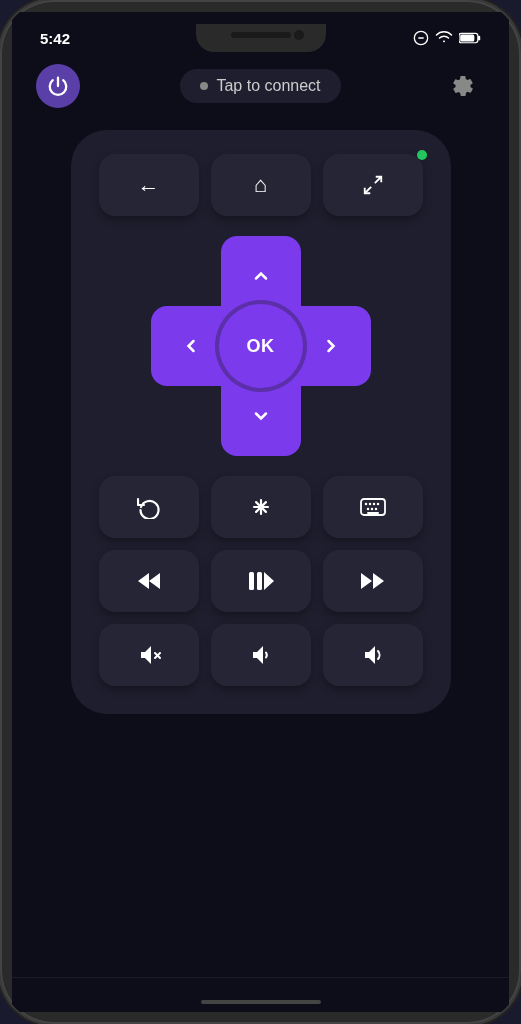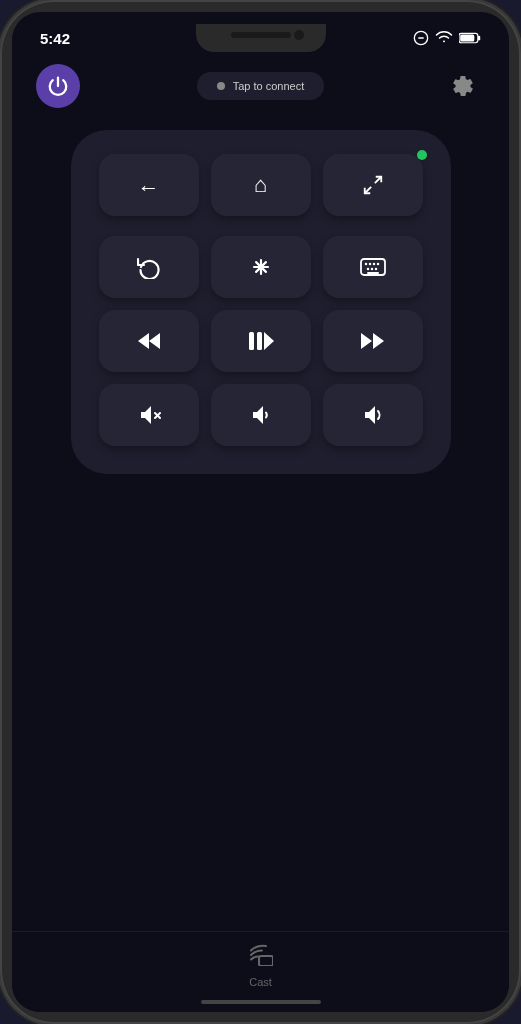--- a/index.html
+++ b/index.html
@@ -24,21 +24,21 @@
       flex-direction: column;
     }
 
     .phone-screen {
       position: absolute;
       top: 12px;
       left: 12px;
       right: 12px;
       bottom: 12px;
       background: #0d0d1a;
-      border-radius: 28px;
+      border-radius: 8px;
       overflow: hidden;
       display: flex;
       flex-direction: column;
     }
 
     
     .status-bar {
       display: flex;
       justify-content: space-between;
       align-items: center;
@@ -136,21 +136,21 @@
 
     .connect-dot {
       width: 8px;
       height: 8px;
       background: #888;
       border-radius: 50%;
     }
 
     .connect-text {
       color: #ccc;
-      font-size: 11px;
+      font-size: 16px;
     }
 
     .settings-btn {
       width: 44px;
       height: 44px;
       display: flex;
       align-items: center;
       justify-content: center;
       cursor: pointer;
     }
@@ -409,20 +409,47 @@
           <button class="remote-btn">
             <svg width="22" height="22" viewBox="0 0 24 24" fill="none" stroke="#fff" stroke-width="2">
               <polyline points="15 3 21 3 21 9"></polyline>
               <polyline points="9 21 3 21 3 15"></polyline>
               <line x1="21" y1="3" x2="14" y2="10"></line>
               <line x1="3" y1="21" x2="10" y2="14"></line>
             </svg>
           </button>
         </div>
 
+        <div class="dpad-container">
+          <div class="dpad">
+            <div class="dpad-up">
+              <svg width="20" height="20" viewBox="0 0 24 24" fill="none" stroke="#fff" stroke-width="3" stroke-linecap="round">
+                  <polyline points="18 15 12 9 6 15"></polyline>
+                </svg>
+            </div>
+            <div class="dpad-left">
+              <svg width="20" height="20" viewBox="0 0 24 24" fill="none" stroke="#fff" stroke-width="3" stroke-linecap="round">
+                  <polyline points="15 18 9 12 15 6"></polyline>
+                </svg>
+            </div>
+            <div class="dpad-center">
+              <span>OK</span>
+            </div>
+            <div class="dpad-right">
+              <svg width="20" height="20" viewBox="0 0 24 24" fill="none" stroke="#fff" stroke-width="3" stroke-linecap="round">
+                  <polyline points="9 18 15 12 9 6"></polyline>
+                </svg>
+            </div>
+            <div class="dpad-down">
+              <svg width="20" height="20" viewBox="0 0 24 24" fill="none" stroke="#fff" stroke-width="3" stroke-linecap="round">
+                  <polyline points="6 9 12 15 18 9"></polyline>
+                </svg>
+            </div>
+          </div>
+        </div>
 
         <div class="bottom-buttons">
           <button class="remote-btn">
             <svg width="24" height="24" viewBox="0 0 24 24" fill="none" stroke="#fff" stroke-width="2.2" stroke-linecap="round" stroke-linejoin="round">
               <polyline points="1 4 1 10 7 10"></polyline>
               <path d="M3.51 15a9 9 0 1 0 .49-3"></path>
             </svg>
           </button>
           <button class="remote-btn">
             <svg width="24" height="24" viewBox="0 0 24 24" fill="none" stroke="#fff" stroke-width="2.2" stroke-linecap="round">
@@ -490,29 +517,18 @@
             </svg>
           </button>
         </div>
 
       </div>
     </div>
 
     <div class="tab-bar">
 
 
-      <div class="tab-item">
-        <div class="tab-icon">
-          <svg width="24" height="24" viewBox="0 0 24 24" fill="none" stroke="#666" stroke-width="2" stroke-linecap="round" stroke-linejoin="round">
-            <path d="M2 8.5C5.9 4.6 11.6 3 17 4"></path>
-            <path d="M2 13C4.9 10.1 8.8 8.5 13 8.5"></path>
-            <path d="M2 17.5C3.8 15.7 6.3 14.5 9 14.5"></path>
-            <rect x="10" y="14" width="14" height="10" rx="2"></rect>
-          </svg>
-        </div>
-        <span class="tab-label">Cast</span>
-      </div>
 
     </div>
 
     <div class="home-indicator"></div>
   </div>
 </div>
 
 </body></html>

